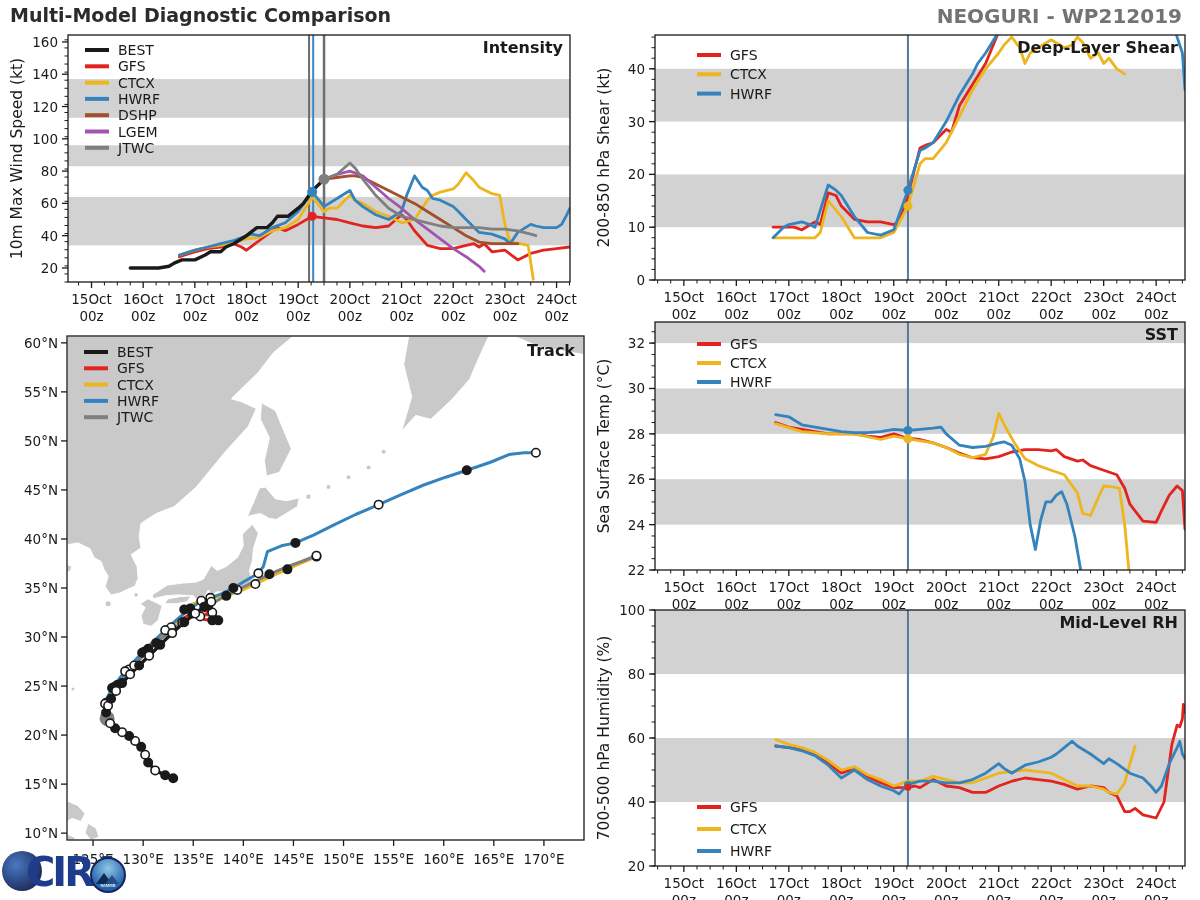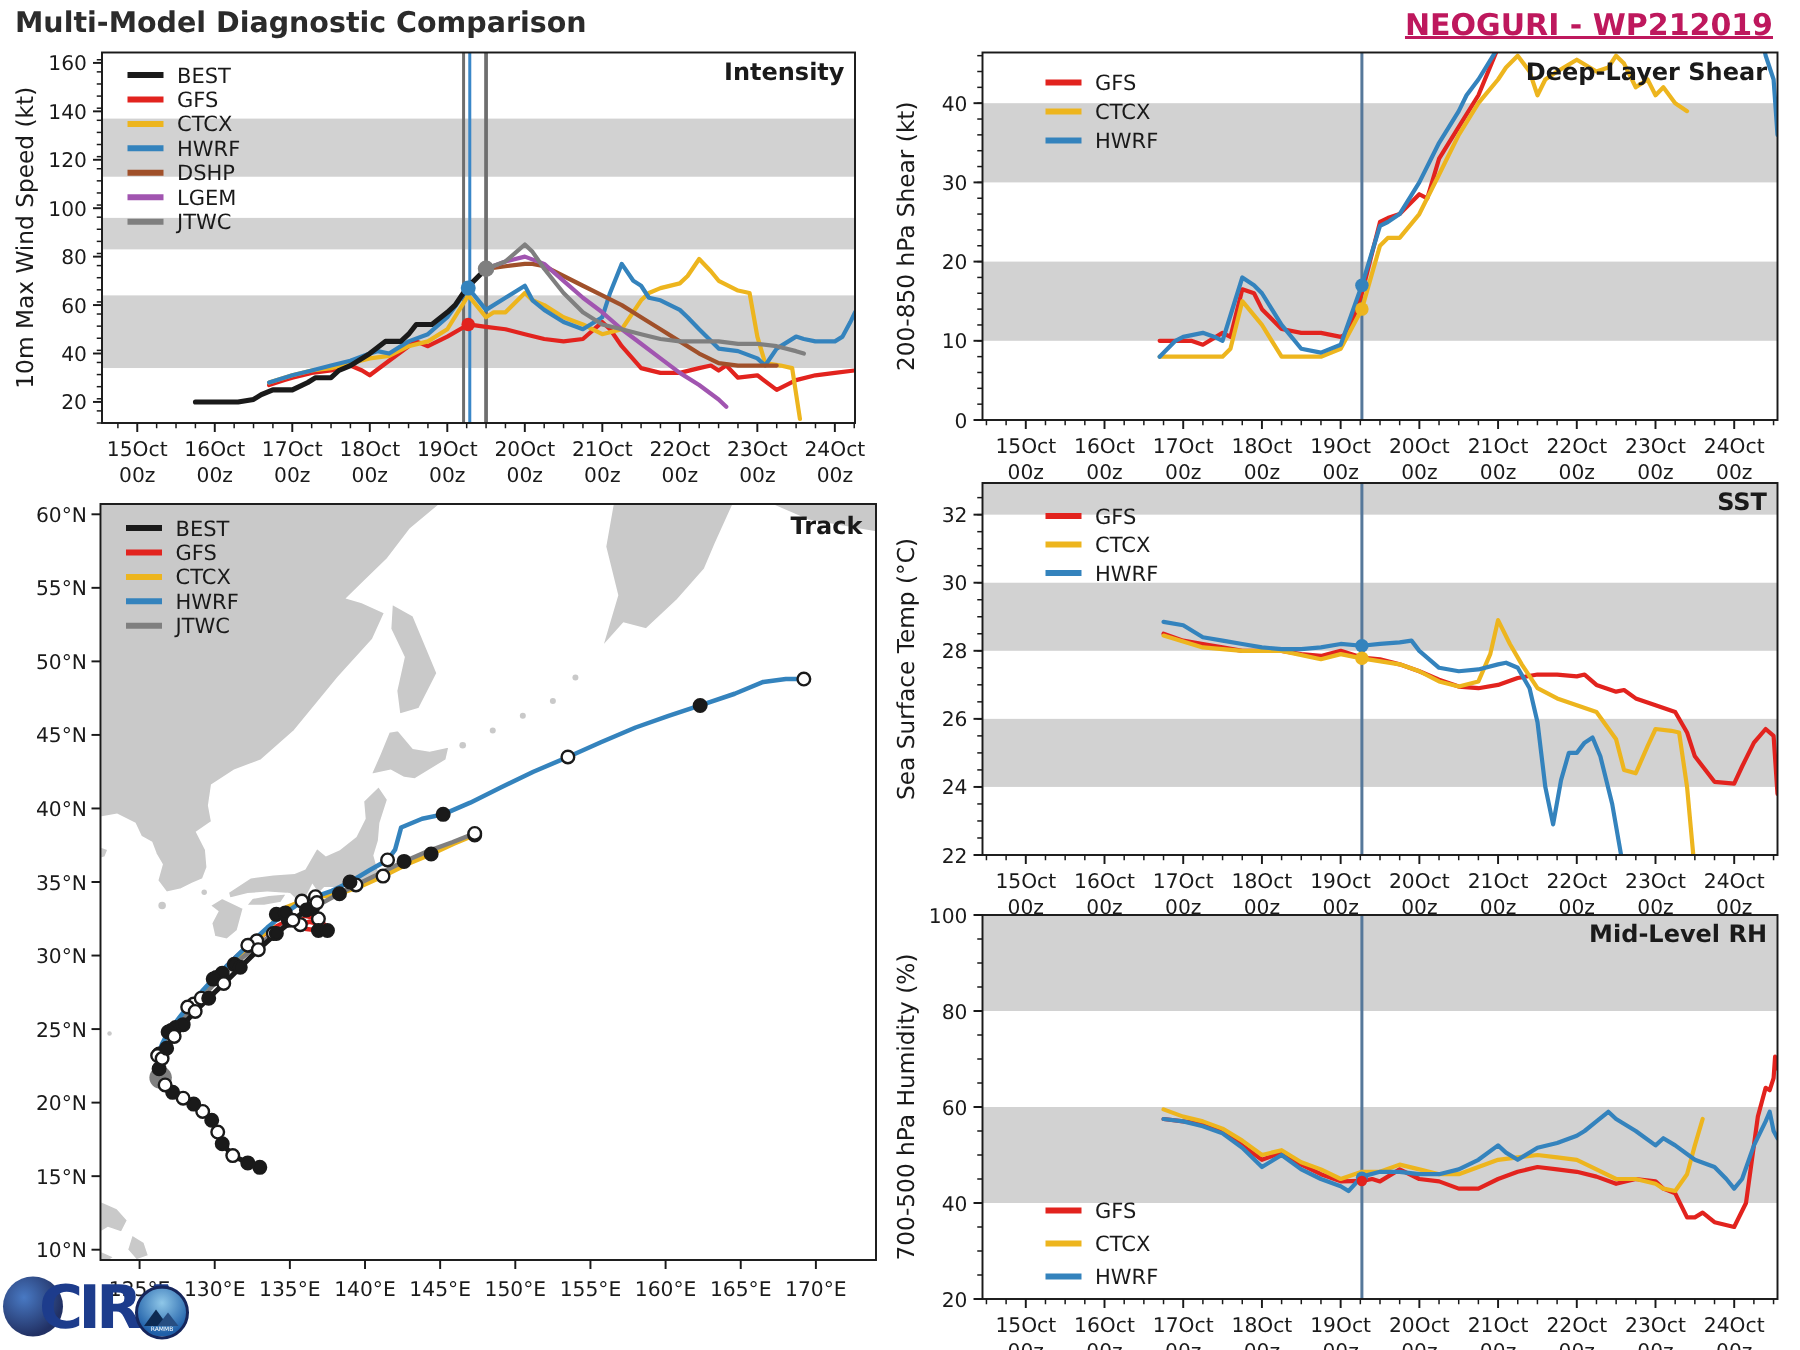--- a/index.html
+++ b/index.html
@@ -1,19 +1,19 @@
 <!DOCTYPE html>
 <html><head>
 <meta charset="utf-8">
 <style>
   html,body{margin:0;padding:0;background:#ffffff;}
   .page{position:relative;width:1200px;height:900px;background:#ffffff;overflow:hidden;
         font-family:"DejaVu Sans","Liberation Sans",sans-serif;color:#1a1a1a;}
   .title-left{position:absolute;left:10px;top:4px;font-size:19px;font-weight:bold;color:#2b2b2b;}
-  .title-right{position:absolute;right:18px;top:4px;font-size:20px;font-weight:bold;color:#be185d;text-decoration:underline;}
+  .title-right{position:absolute;right:18px;top:4px;font-size:20px;font-weight:bold;color:#737373;}
   svg text{fill:#1a1a1a;}
   .logo{position:absolute;left:2px;top:845px;width:130px;height:55px;}
   .logo-text{position:absolute;left:24px;top:4px;font-size:40px;font-weight:bold;
              color:#1d3c8c;letter-spacing:-3px;font-family:"DejaVu Sans","Liberation Sans",sans-serif;}
   .logo-globe{position:absolute;left:0px;top:6px;width:40px;height:40px;border-radius:50%;
               background:radial-gradient(circle at 35% 35%, #3f72c0 0%, #16265c 70%);opacity:0.95;}
   .logo-badge{position:absolute;left:88px;top:12px;width:36px;height:36px;border-radius:50%;
               background:radial-gradient(circle at 50% 30%, #8fc7e8 0%, #1f5fa8 75%);
               border:2px solid #16265c;box-sizing:border-box;}
   .logo-badge .mt{position:absolute;left:4px;top:14px;width:0;height:0;

